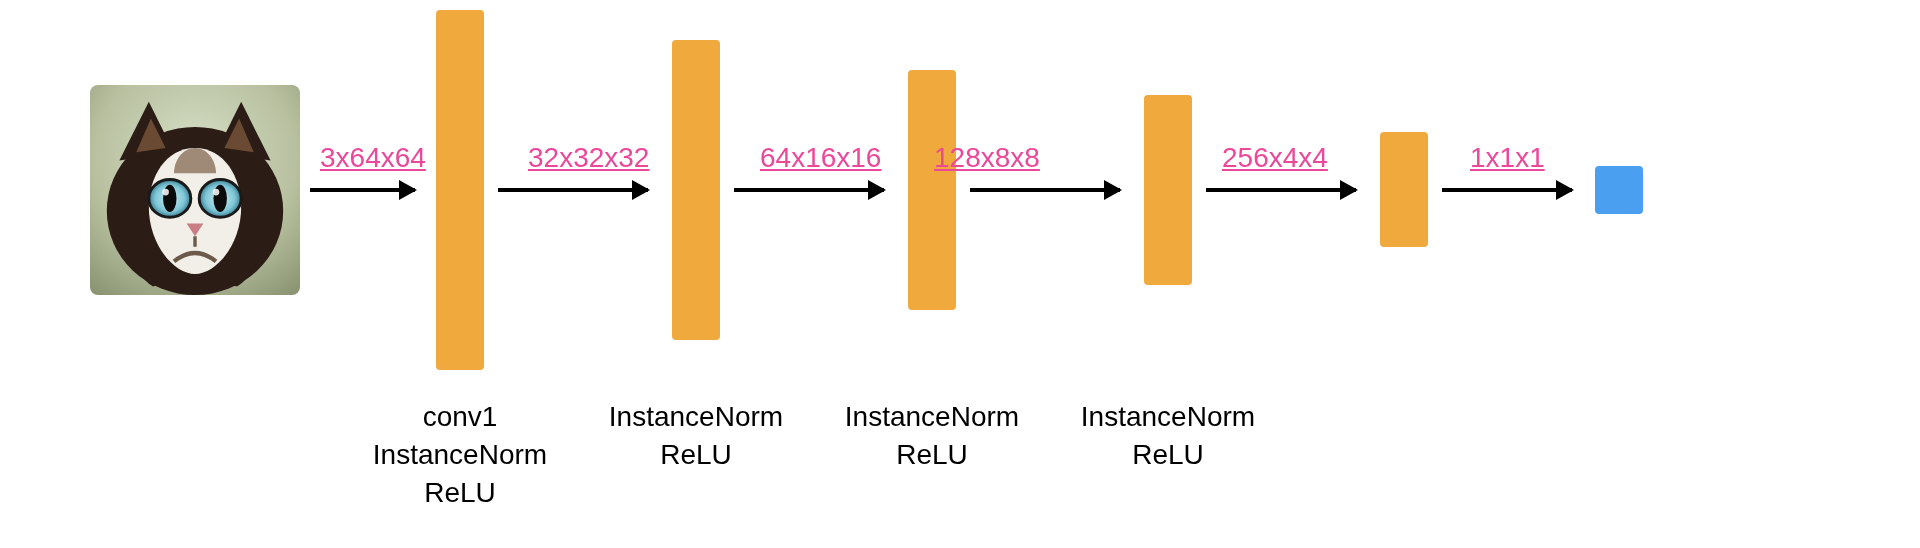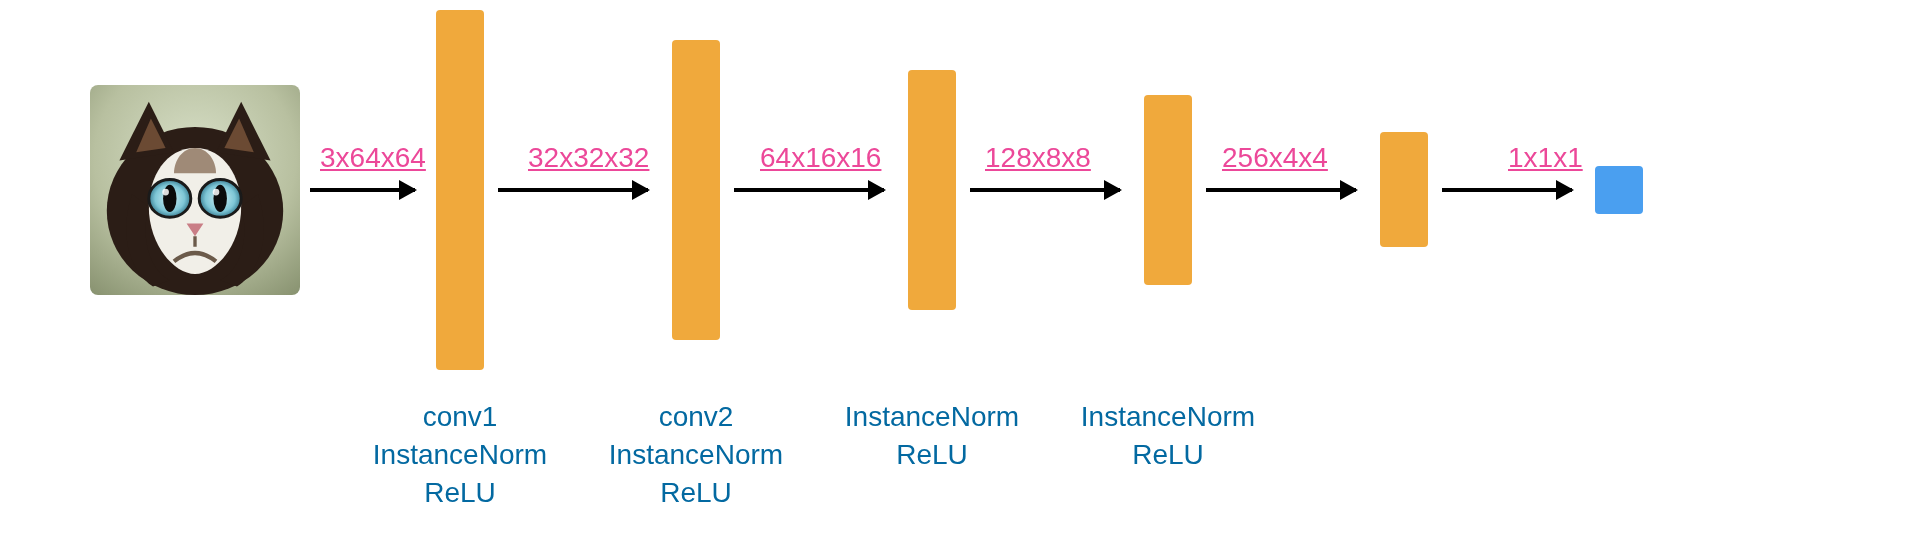--- a/index.html
+++ b/index.html
@@ -59,21 +59,21 @@
     }
     .dim-label {
       position: absolute;
       color: #ec4899;
       font-size: 28px;
       white-space: nowrap;
       text-decoration: underline;
     }
     .layer-label {
       position: absolute;
-      color: #0369a1;
+      color: #000000;
       font-size: 28px;
       text-align: center;
       width: 200px;
       line-height: 1.35;
     }
     .output-block {
       position: absolute;
       background: #4a9ff0;
       border-radius: 4px;
       width: 48px;
@@ -140,46 +140,45 @@
     <div>conv1</div>
     <div>InstanceNorm</div>
     <div>ReLU</div>
   </div>
 
   <div class="dim-label" style="left:508px; top:142px;margin-left:20px;">32x32x32</div>
   <div class="arrow" style="left:498px; top:188px; width:150px;"></div>
 
   <div class="layer-block" style="left:672px; top:40px; height:300px;"></div>
   <div class="layer-label" style="left:596px; top:398px;">
-    <div>conv2</div>
     <div>InstanceNorm</div>
     <div>ReLU</div>
   </div>
 
   <div class="dim-label" style="left:744px; top:142px;margin-left:16px;">64x16x16</div>
   <div class="arrow" style="left:734px; top:188px; width:150px;"></div>
 
   <div class="layer-block" style="left:908px; top:70px; height:240px;"></div>
   <div class="layer-label" style="left:832px; top:398px;">
     <div>InstanceNorm</div>
     <div>ReLU</div>
   </div>
 
-  <div class="dim-label" style="left:985px; top:142px;">128x8x8</div>
+  <div class="dim-label" style="left:934px; top:142px;">128x8x8</div>
   <div class="arrow" style="left:970px; top:188px; width:150px;"></div>
 
   <div class="layer-block" style="left:1144px; top:95px; height:190px;"></div>
   <div class="layer-label" style="left:1068px; top:398px;">
     <div>InstanceNorm</div>
     <div>ReLU</div>
   </div>
 
   <div class="dim-label" style="left:1222px; top:142px;">256x4x4</div>
   <div class="arrow" style="left:1206px; top:188px; width:150px;"></div>
 
   <div class="layer-block" style="left:1380px; top:132px; height:115px;"></div>
 
-  <div class="dim-label" style="left:1508px; top:142px;">1x1x1</div>
+  <div class="dim-label" style="left:1470px; top:142px;">1x1x1</div>
   <div class="arrow" style="left:1442px; top:188px; width:130px;"></div>
 
   <div class="output-block" style="left:1595px; top:166px;"></div>
 
 </div>
 
 </body></html>

